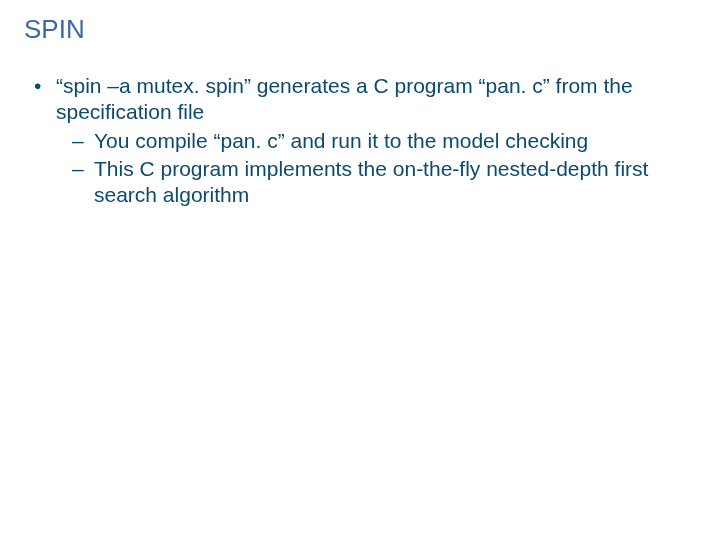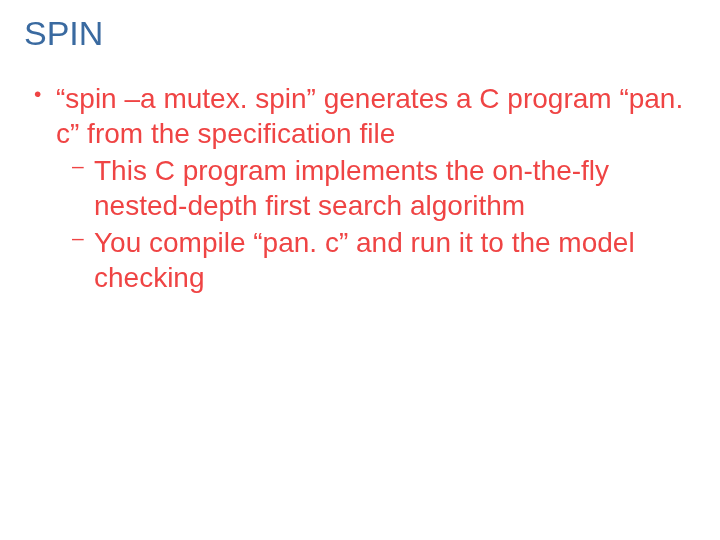--- a/index.html
+++ b/index.html
@@ -12,29 +12,29 @@
     color: #000;
     overflow: hidden;
   }
   .slide {
     box-sizing: border-box;
     width: 720px;
     height: 540px;
     padding: 14px 24px 24px 24px;
   }
   .title {
-    font-size: 34px;
+    font-size: 26px;
     color: #3a6aa0;
     margin: 0 0 28px 0;
     font-weight: normal;
   }
   .content {
-    font-size: 28px;
+    font-size: 21px;
     line-height: 1.25;
-    color: #ef4444;
+    color: #0c4a6e;
   }
   ul.outer {
     list-style: none;
     margin: 0;
     padding: 0 0 0 6px;
   }
   ul.outer > li {
     position: relative;
     padding-left: 26px;
     margin-bottom: 28px;
@@ -71,22 +71,22 @@
 
 <div class="slide">
   <h1 class="title">SPIN</h1>
 
   <div class="content">
     <ul class="outer">
       <li>
         <span>“spin –a mutex. spin” generates a C program “pan. c” from the specification file</span>
         <ul class="inner">
           <li>
-            <span>This C program implements the on-the-fly nested-depth first search algorithm</span>
+            <span>You compile “pan. c” and run it to the model checking</span>
           </li>
           <li>
-            <span>You compile “pan. c” and run it to the model checking</span>
+            <span>This C program implements the on-the-fly nested-depth first search algorithm</span>
           </li>
         </ul>
       </li>
     </ul>
   </div>
 </div>
 
 </body></html>

